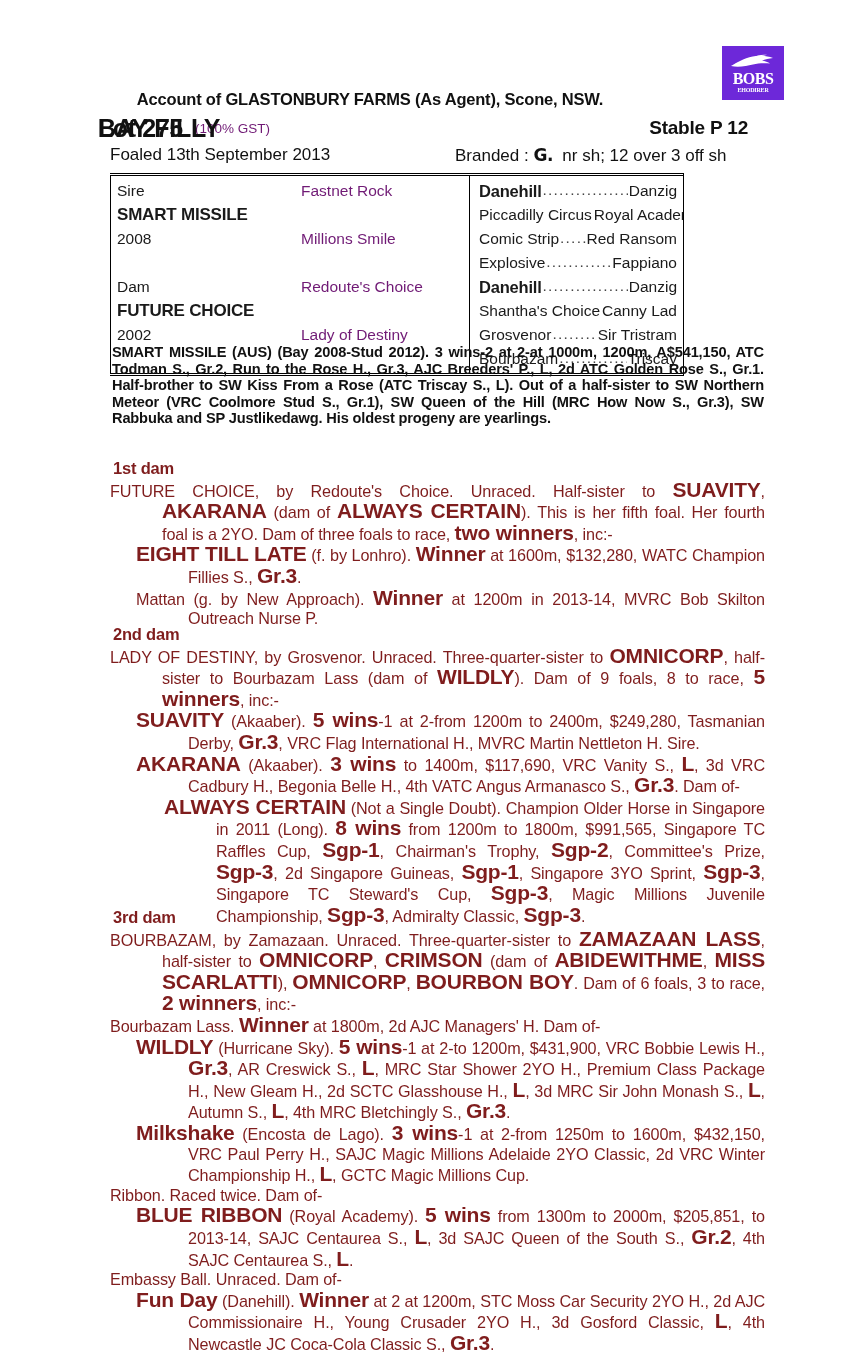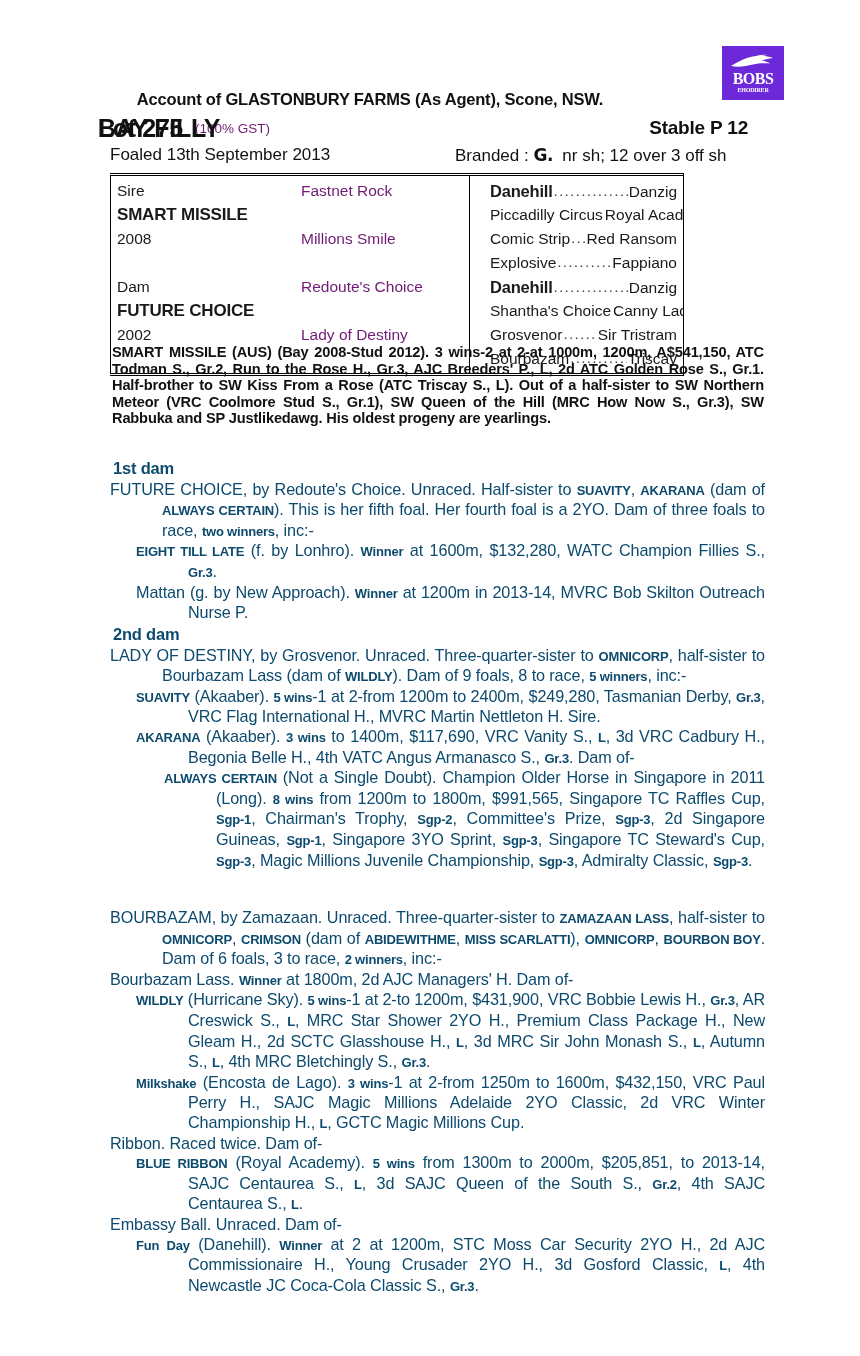--- a/index.html
+++ b/index.html
@@ -187,24 +187,24 @@
   }
   .ped-c2 {
     width: 168px;
     box-sizing: border-box;
     font-size: 15.5px;
     color: #701a75;
   }
   .ped-c3 {
     flex: 1;
     display: flex;
-    align-items: flex-end;
+    align-items: flex-start;
     font-size: 15.5px;
     color: #1a1a1a;
-    padding-left: 21px;
+    padding-left: 10px;
     padding-right: 6px;
     box-sizing: border-box;
     overflow: hidden;
   }
   .ped-c3 .nm { white-space: nowrap; }
   .ped-c3 .nm.b { font-weight: bold; font-size: 16.5px; letter-spacing: -0.2px;}
   .ped-c3 .dots {
     flex: 1;
     margin: 0 1px;
     overflow: hidden;
@@ -236,41 +236,41 @@
     font-weight: bold;
     letter-spacing: -0.2px;
     margin: 0 0 1px 3px;
   }
   .sec {
     position: absolute;
     left: 110px;
     width: 655px;
     font-size: 16.2px;
     line-height: 19.6px;
-    color: #0c4a6e;
+    color: #7f1d1d;
   }
   #sec-1st { top: 459px; }
   #sec-2nd { top: 625px; }
   #sec-3rd { top: 908px; }
 
   .p {
     text-align: justify;
     text-justify: inter-word;
     margin: 0;
     letter-spacing: -0.1px;
   }
   .ind0 { margin-left: 0px;  text-indent: 0; padding-left: 52px; }
   .ind0 > .first { margin-left: -52px; }
   .ind1 { padding-left: 78px; }
   .ind1 > .first { margin-left: -52px; }
   .ind2 { padding-left: 106px; }
   .ind2 > .first { margin-left: -52px; }
 
   b { font-weight: bold; letter-spacing: -0.2px; }
-  .p b { font-size: 13px; }
+  .p b { font-size: 21px; }
 </style>
 </head>
 <body>
 
 <div class="page">
 
   <div class="logo-box">
     <svg class="logo-bird" viewBox="0 0 48 20">
       <path d="M2 14 C10 9, 18 5, 27 4 C32 3.4, 38 4, 44 6 C40 6.6, 36 7.4, 33 8.6 C36 9.2, 39 10.2, 41 11.6 C35 11, 29 11.4, 24 12.6 C17 14.2, 9 15.6, 2 14 Z" fill="#ffffff"></path>
       <path d="M24 5.6 C28 3.6, 33 2.6, 38 2.8 C34 3.8, 30 4.8, 27 6.2 Z" fill="#ffffff"></path>
@@ -387,20 +387,21 @@
     <div class="dam-head">2nd dam</div>
     <div id="second-dam-body">
         <div class="p ind0"><span class="first"></span>LADY OF DESTINY, by Grosvenor. Unraced. Three-quarter-sister to <b>OMNICORP</b>, half-sister to Bourbazam Lass (dam of <b>WILDLY</b>). Dam of 9 foals, 8 to race, <b>5 winners</b>, inc:-</div>
         <div class="p ind1"><span class="first"></span><b>SUAVITY</b> (Akaaber). <b>5 wins</b>-1 at 2-from 1200m to 2400m, $249,280, Tasmanian Derby, <b>Gr.3</b>, VRC Flag International H., MVRC Martin Nettleton H. Sire.</div>
         <div class="p ind1"><span class="first"></span><b>AKARANA</b> (Akaaber). <b>3 wins</b> to 1400m, $117,690, VRC Vanity S., <b>L</b>, 3d VRC Cadbury H., Begonia Belle H., 4th VATC Angus Armanasco S., <b>Gr.3</b>. Dam of-</div>
         <div class="p ind2"><span class="first"></span><b>ALWAYS CERTAIN</b> (Not a Single Doubt). Champion Older Horse in Singapore in 2011 (Long). <b>8 wins</b> from 1200m to 1800m, $991,565, Singapore TC Raffles Cup, <b>Sgp-1</b>, Chairman's Trophy, <b>Sgp-2</b>, Committee's Prize, <b>Sgp-3</b>, 2d Singapore Guineas, <b>Sgp-1</b>, Singapore 3YO Sprint, <b>Sgp-3</b>, Singapore TC Steward's Cup, <b>Sgp-3</b>, Magic Millions Juvenile Championship, <b>Sgp-3</b>, Admiralty Classic, <b>Sgp-3</b>.</div>
       </div>
   </div>
 
   <div class="sec" id="sec-3rd">
+    <div class="dam-head">3rd dam</div>
     <div id="third-dam-body">
         <div class="p ind0"><span class="first"></span>BOURBAZAM, by Zamazaan. Unraced. Three-quarter-sister to <b>ZAMAZAAN LASS</b>, half-sister to <b>OMNICORP</b>, <b>CRIMSON</b> (dam of <b>ABIDEWITHME</b>, <b>MISS SCARLATTI</b>), <b>OMNICORP</b>, <b>BOURBON BOY</b>. Dam of 6 foals, 3 to race, <b>2 winners</b>, inc:-</div>
         <div class="p ind0"><span class="first"></span>Bourbazam Lass. <b>Winner</b> at 1800m, 2d AJC Managers' H. Dam of-</div>
         <div class="p ind1"><span class="first"></span><b>WILDLY</b> (Hurricane Sky). <b>5 wins</b>-1 at 2-to 1200m, $431,900, VRC Bobbie Lewis H., <b>Gr.3</b>, AR Creswick S., <b>L</b>, MRC Star Shower 2YO H., Premium Class Package H., New Gleam H., 2d SCTC Glasshouse H., <b>L</b>, 3d MRC Sir John Monash S., <b>L</b>, Autumn S., <b>L</b>, 4th MRC Bletchingly S., <b>Gr.3</b>.</div>
         <div class="p ind1"><span class="first"></span><b>Milkshake</b> (Encosta de Lago). <b>3 wins</b>-1 at 2-from 1250m to 1600m, $432,150, VRC Paul Perry H., SAJC Magic Millions Adelaide 2YO Classic, 2d VRC Winter Championship H., <b>L</b>, GCTC Magic Millions Cup.</div>
         <div class="p ind0"><span class="first"></span>Ribbon. Raced twice. Dam of-</div>
         <div class="p ind1"><span class="first"></span><b>BLUE RIBBON</b> (Royal Academy). <b>5 wins</b> from 1300m to 2000m, $205,851, to 2013-14, SAJC Centaurea S., <b>L</b>, 3d SAJC Queen of the South S., <b>Gr.2</b>, 4th SAJC Centaurea S., <b>L</b>.</div>
         <div class="p ind0"><span class="first"></span>Embassy Ball. Unraced. Dam of-</div>
         <div class="p ind1"><span class="first"></span><b>Fun Day</b> (Danehill). <b>Winner</b> at 2 at 1200m, STC Moss Car Security 2YO H., 2d AJC Commissionaire H., Young Crusader 2YO H., 3d Gosford Classic, <b>L</b>, 4th Newcastle JC Coca-Cola Classic S., <b>Gr.3</b>.</div>
       </div>

